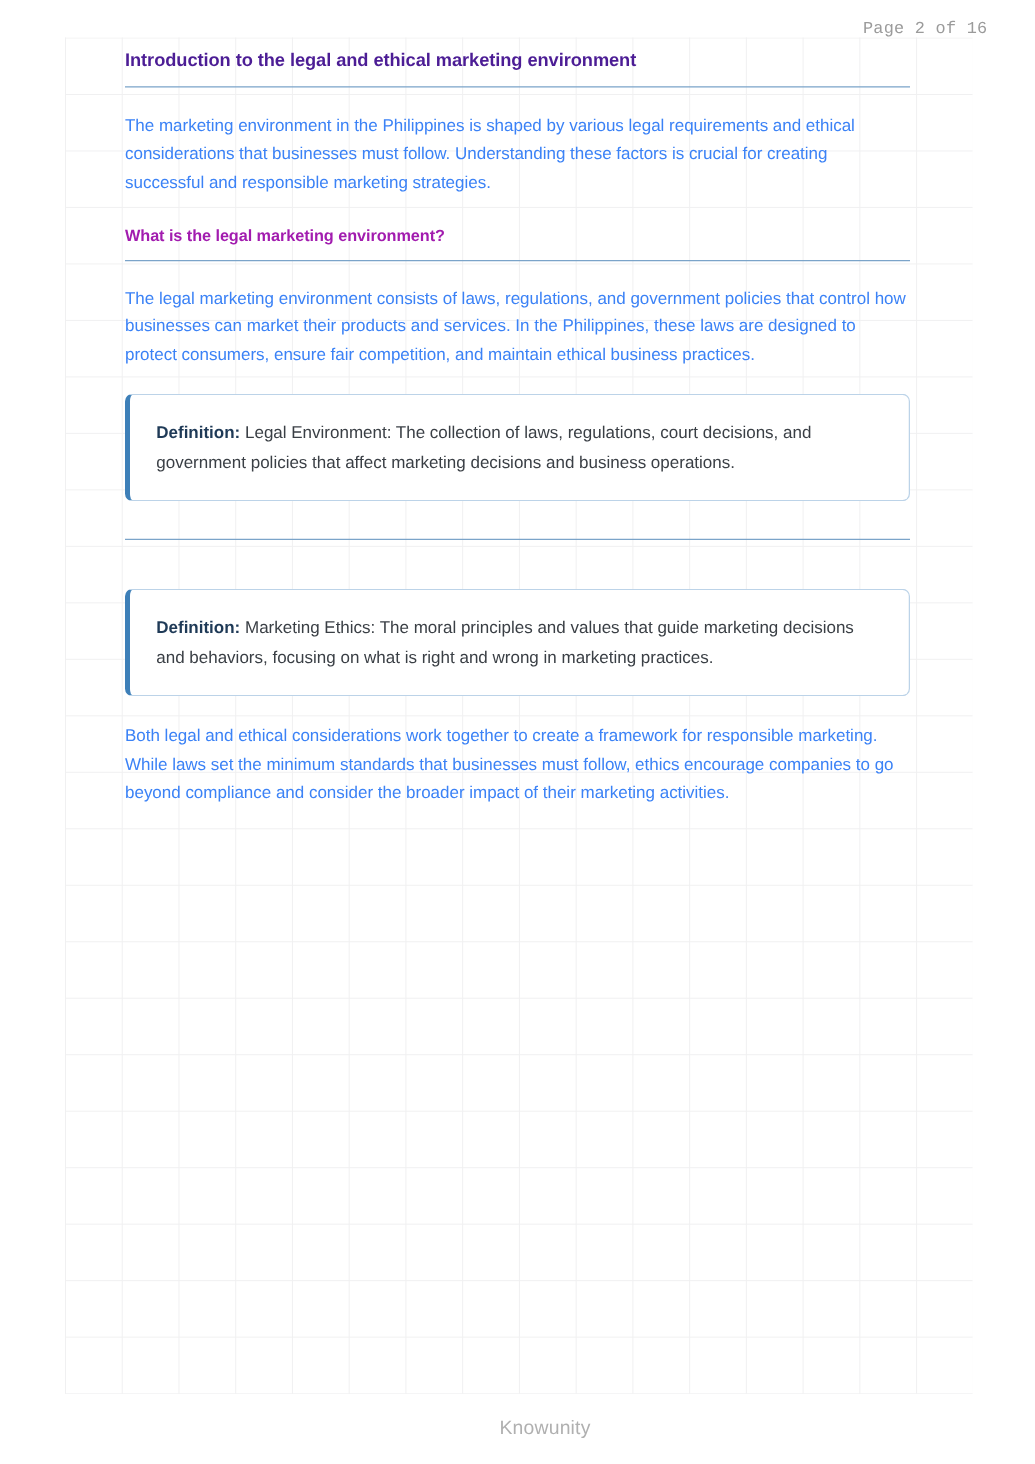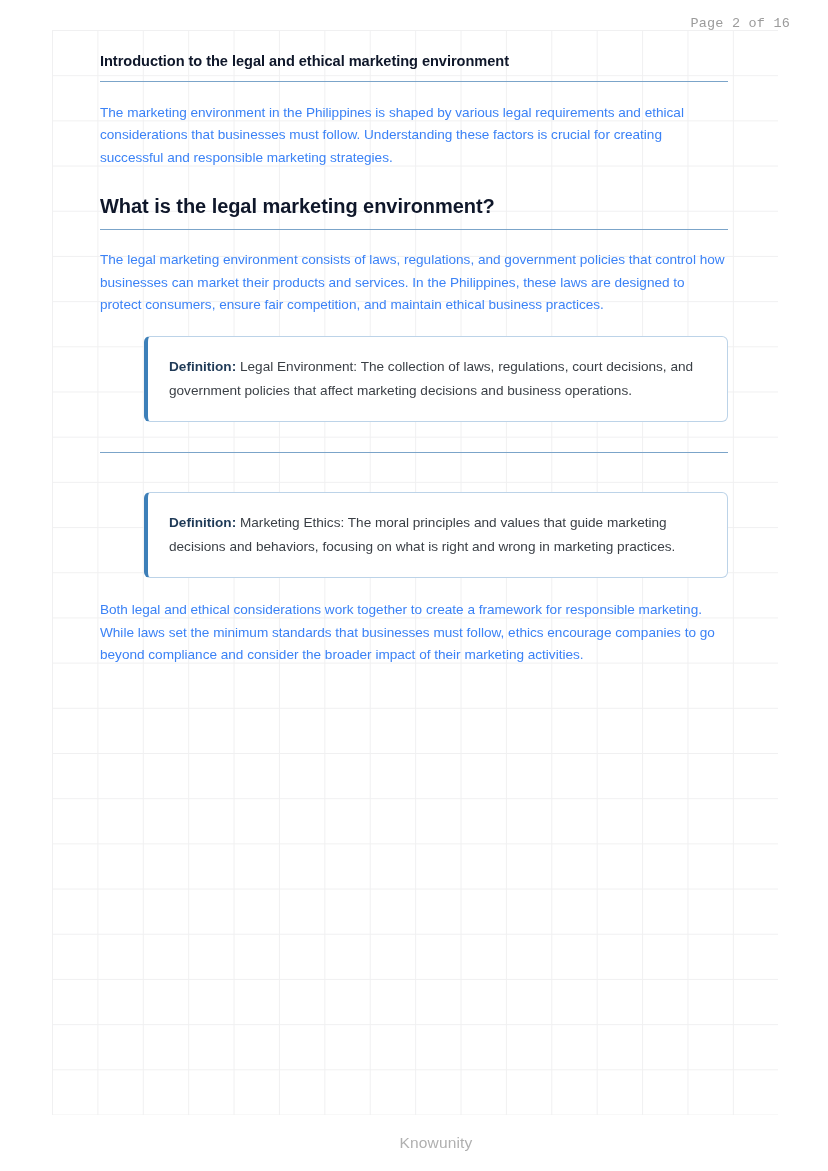--- a/index.html
+++ b/index.html
@@ -49,30 +49,30 @@
     left: 100px;
     top: 30px;
     width: 628px;
     z-index: 2;
   }
 
   
   .doc-title {
     font-size: 14.6px;
     font-weight: bold;
-    color: #0f172a;
+    color: #4c1d95;
     letter-spacing: -0.05px;
     margin: 0;
-    padding-top: 22px;
+    padding-top: 10px;
     line-height: 1.3;
   }
   .section-heading {
-    font-size: 20px;
+    font-size: 13px;
     font-weight: bold;
-    color: #0f172a;
+    color: #a21caf;
     letter-spacing: -0.05px;
     margin: 0;
     line-height: 1.3;
   }
   .rule {
     height: 0;
     border-top: 1.6px solid #7ba4c9;
     margin-top: 10px;
     width: 100%;
   }
@@ -93,21 +93,20 @@
   .sp-box-para     { height: 21px; }
 
   
   .definition-box {
     border: 1px solid #bcd3e8;
     border-left: 4px solid #3d7fb8;
     border-radius: 6px;
     background: #ffffff;
     padding: 18px 20px 18px 21px;
     box-sizing: border-box;
-    margin-left: 44px;
   }
   .definition-text {
     font-size: 13.6px;
     line-height: 24px;
     color: #3a3f45;
     margin: 0;
   }
   .definition-label {
     font-weight: bold;
     color: #1f3a57;

